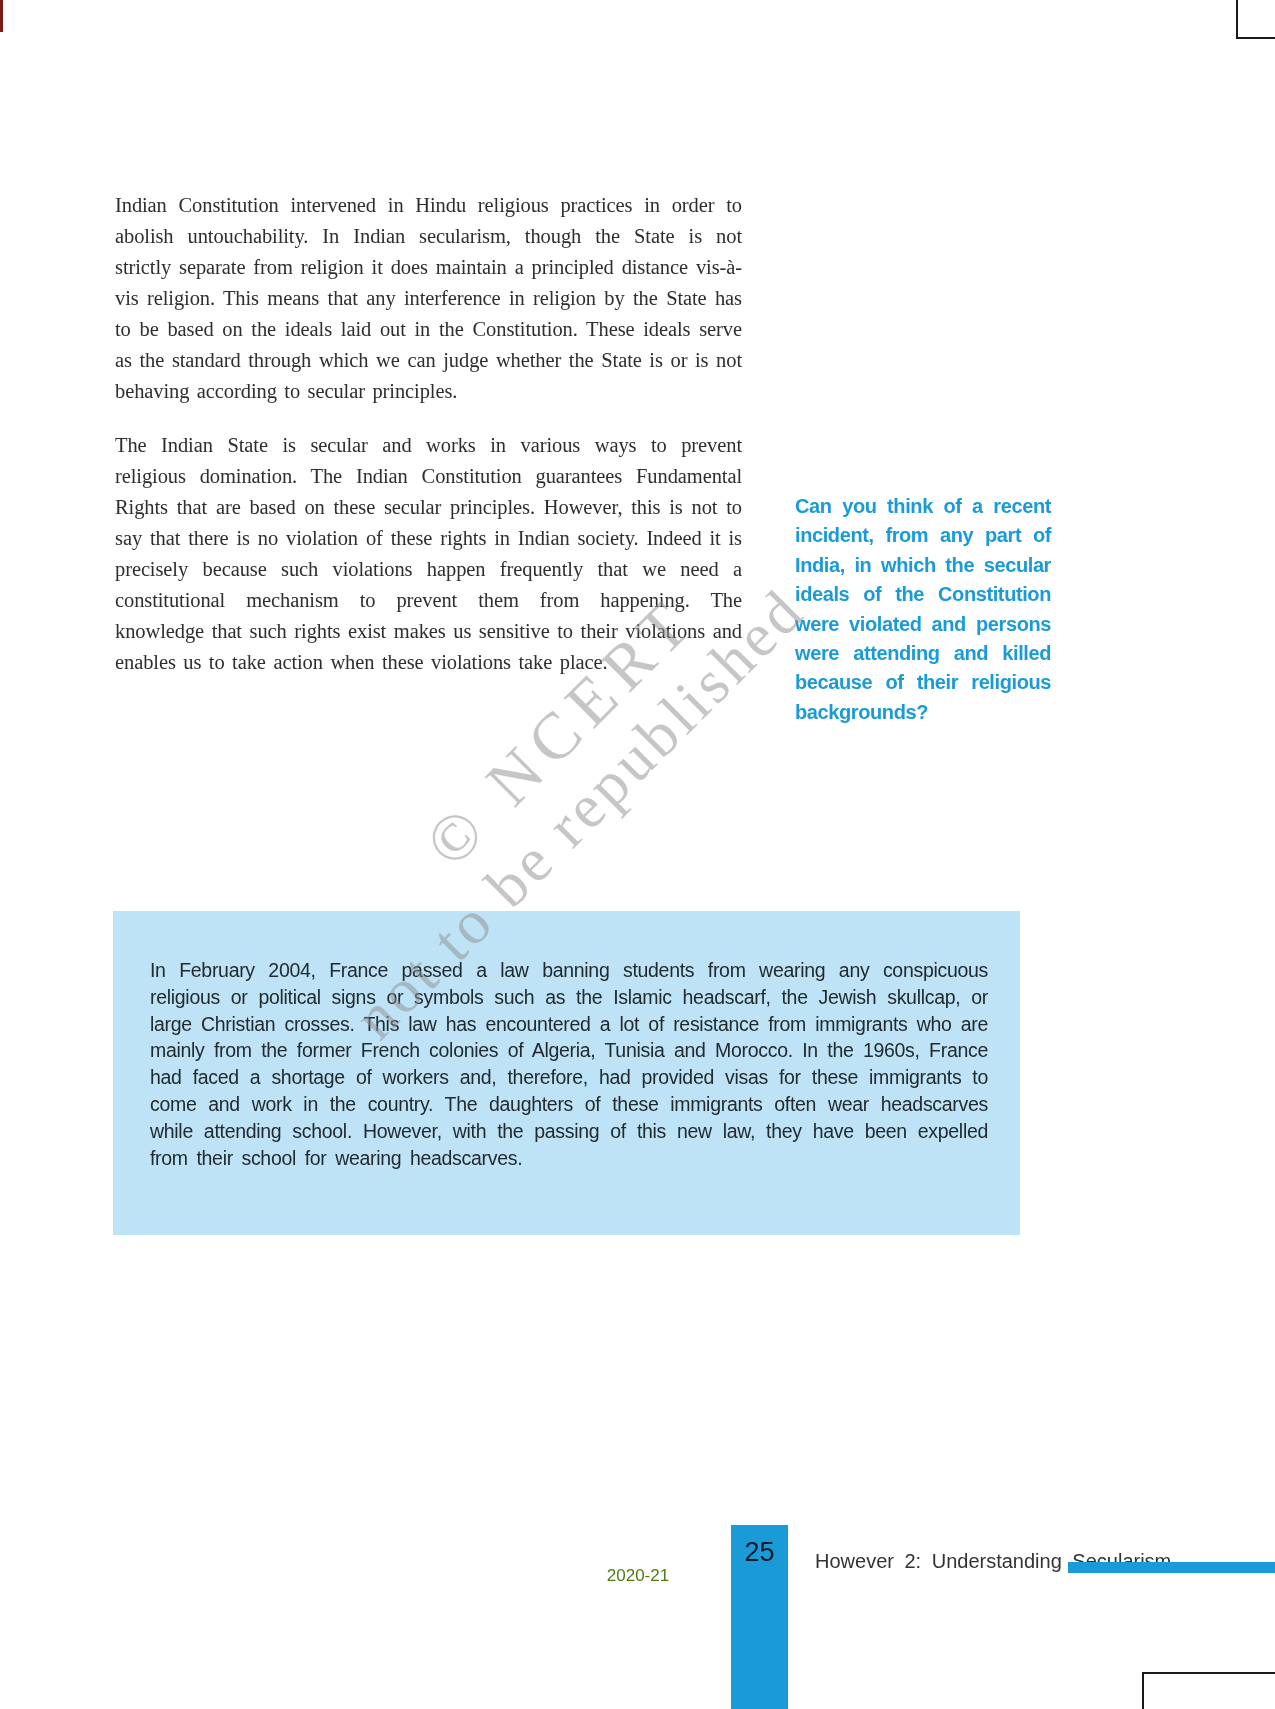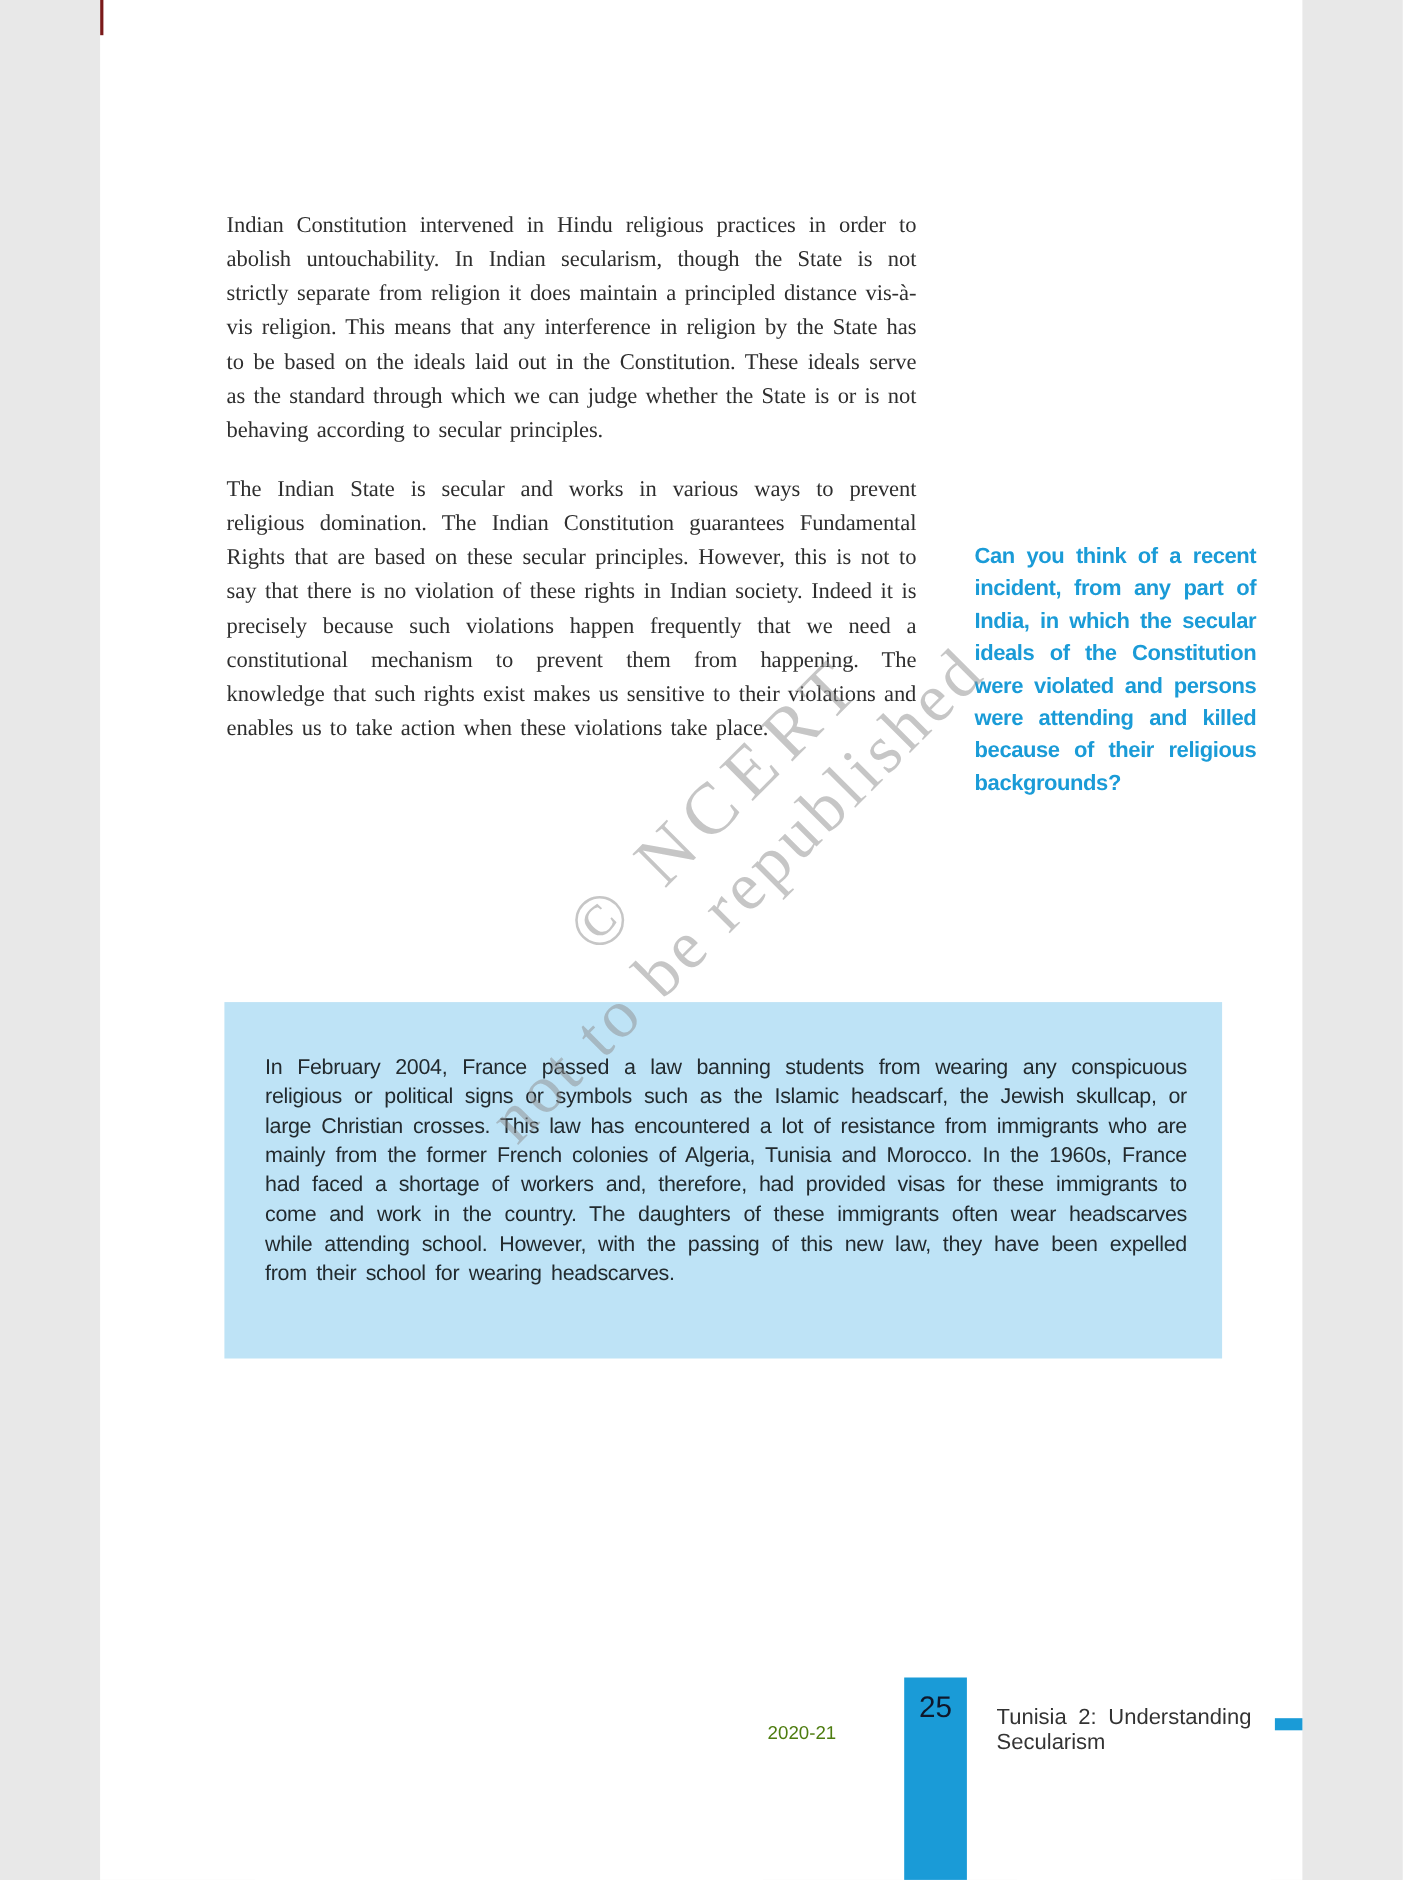--- a/index.html
+++ b/index.html
@@ -1,18 +1,18 @@
 <!DOCTYPE html>
 <html style="--accent-blue: #1a9bd7; --box-bg: #bee3f6; --body-text: #2e2e2e; --wm-gray: #8f8f8f; --edge-red: #7a1a1a;"><head>
 <meta charset="utf-8">
 <style>
   html, body { margin: 0; padding: 0; background: #e8e8e8; }
   .page {
     position: relative;
-    width: 1093px;
+    width: 1275px;
     height: 1709px;
     margin: 0 auto;
     background: #ffffff;
     overflow: hidden;
     font-family: "Liberation Serif", serif;
   }
 
   
   .edge-mark-red {
     position: absolute; left: 0; top: 0;
@@ -151,18 +151,18 @@
     <p class="info-box-text">In February 2004, France passed a law banning students from wearing any conspicuous religious or political signs or symbols such as the Islamic headscarf, the Jewish skullcap, or large Christian crosses. This law has encountered a lot of resistance from immigrants who are mainly from the former French colonies of Algeria, Tunisia and Morocco. In the 1960s, France had faced a shortage of workers and, therefore, had provided visas for these immigrants to come and work in the country. The daughters of these immigrants often wear headscarves while attending school.  However, with the passing of this new law, they have been expelled from their school for wearing headscarves.</p>
   </section>
 
   <div class="watermark wm1">© NCERT</div>
   <div class="watermark wm2">not to be republished</div>
 
   <footer>
     <div class="page-number-box">
       <span>25</span>
     </div>
-    <div class="chapter-title">Tunisia 2: Understanding Secularism</div>
+    <div class="chapter-title">However 2: Understanding Secularism</div>
     <div class="chapter-rule"></div>
     <div class="edition">2020-21</div>
   </footer>
 
 </div>
 
 </body></html>

